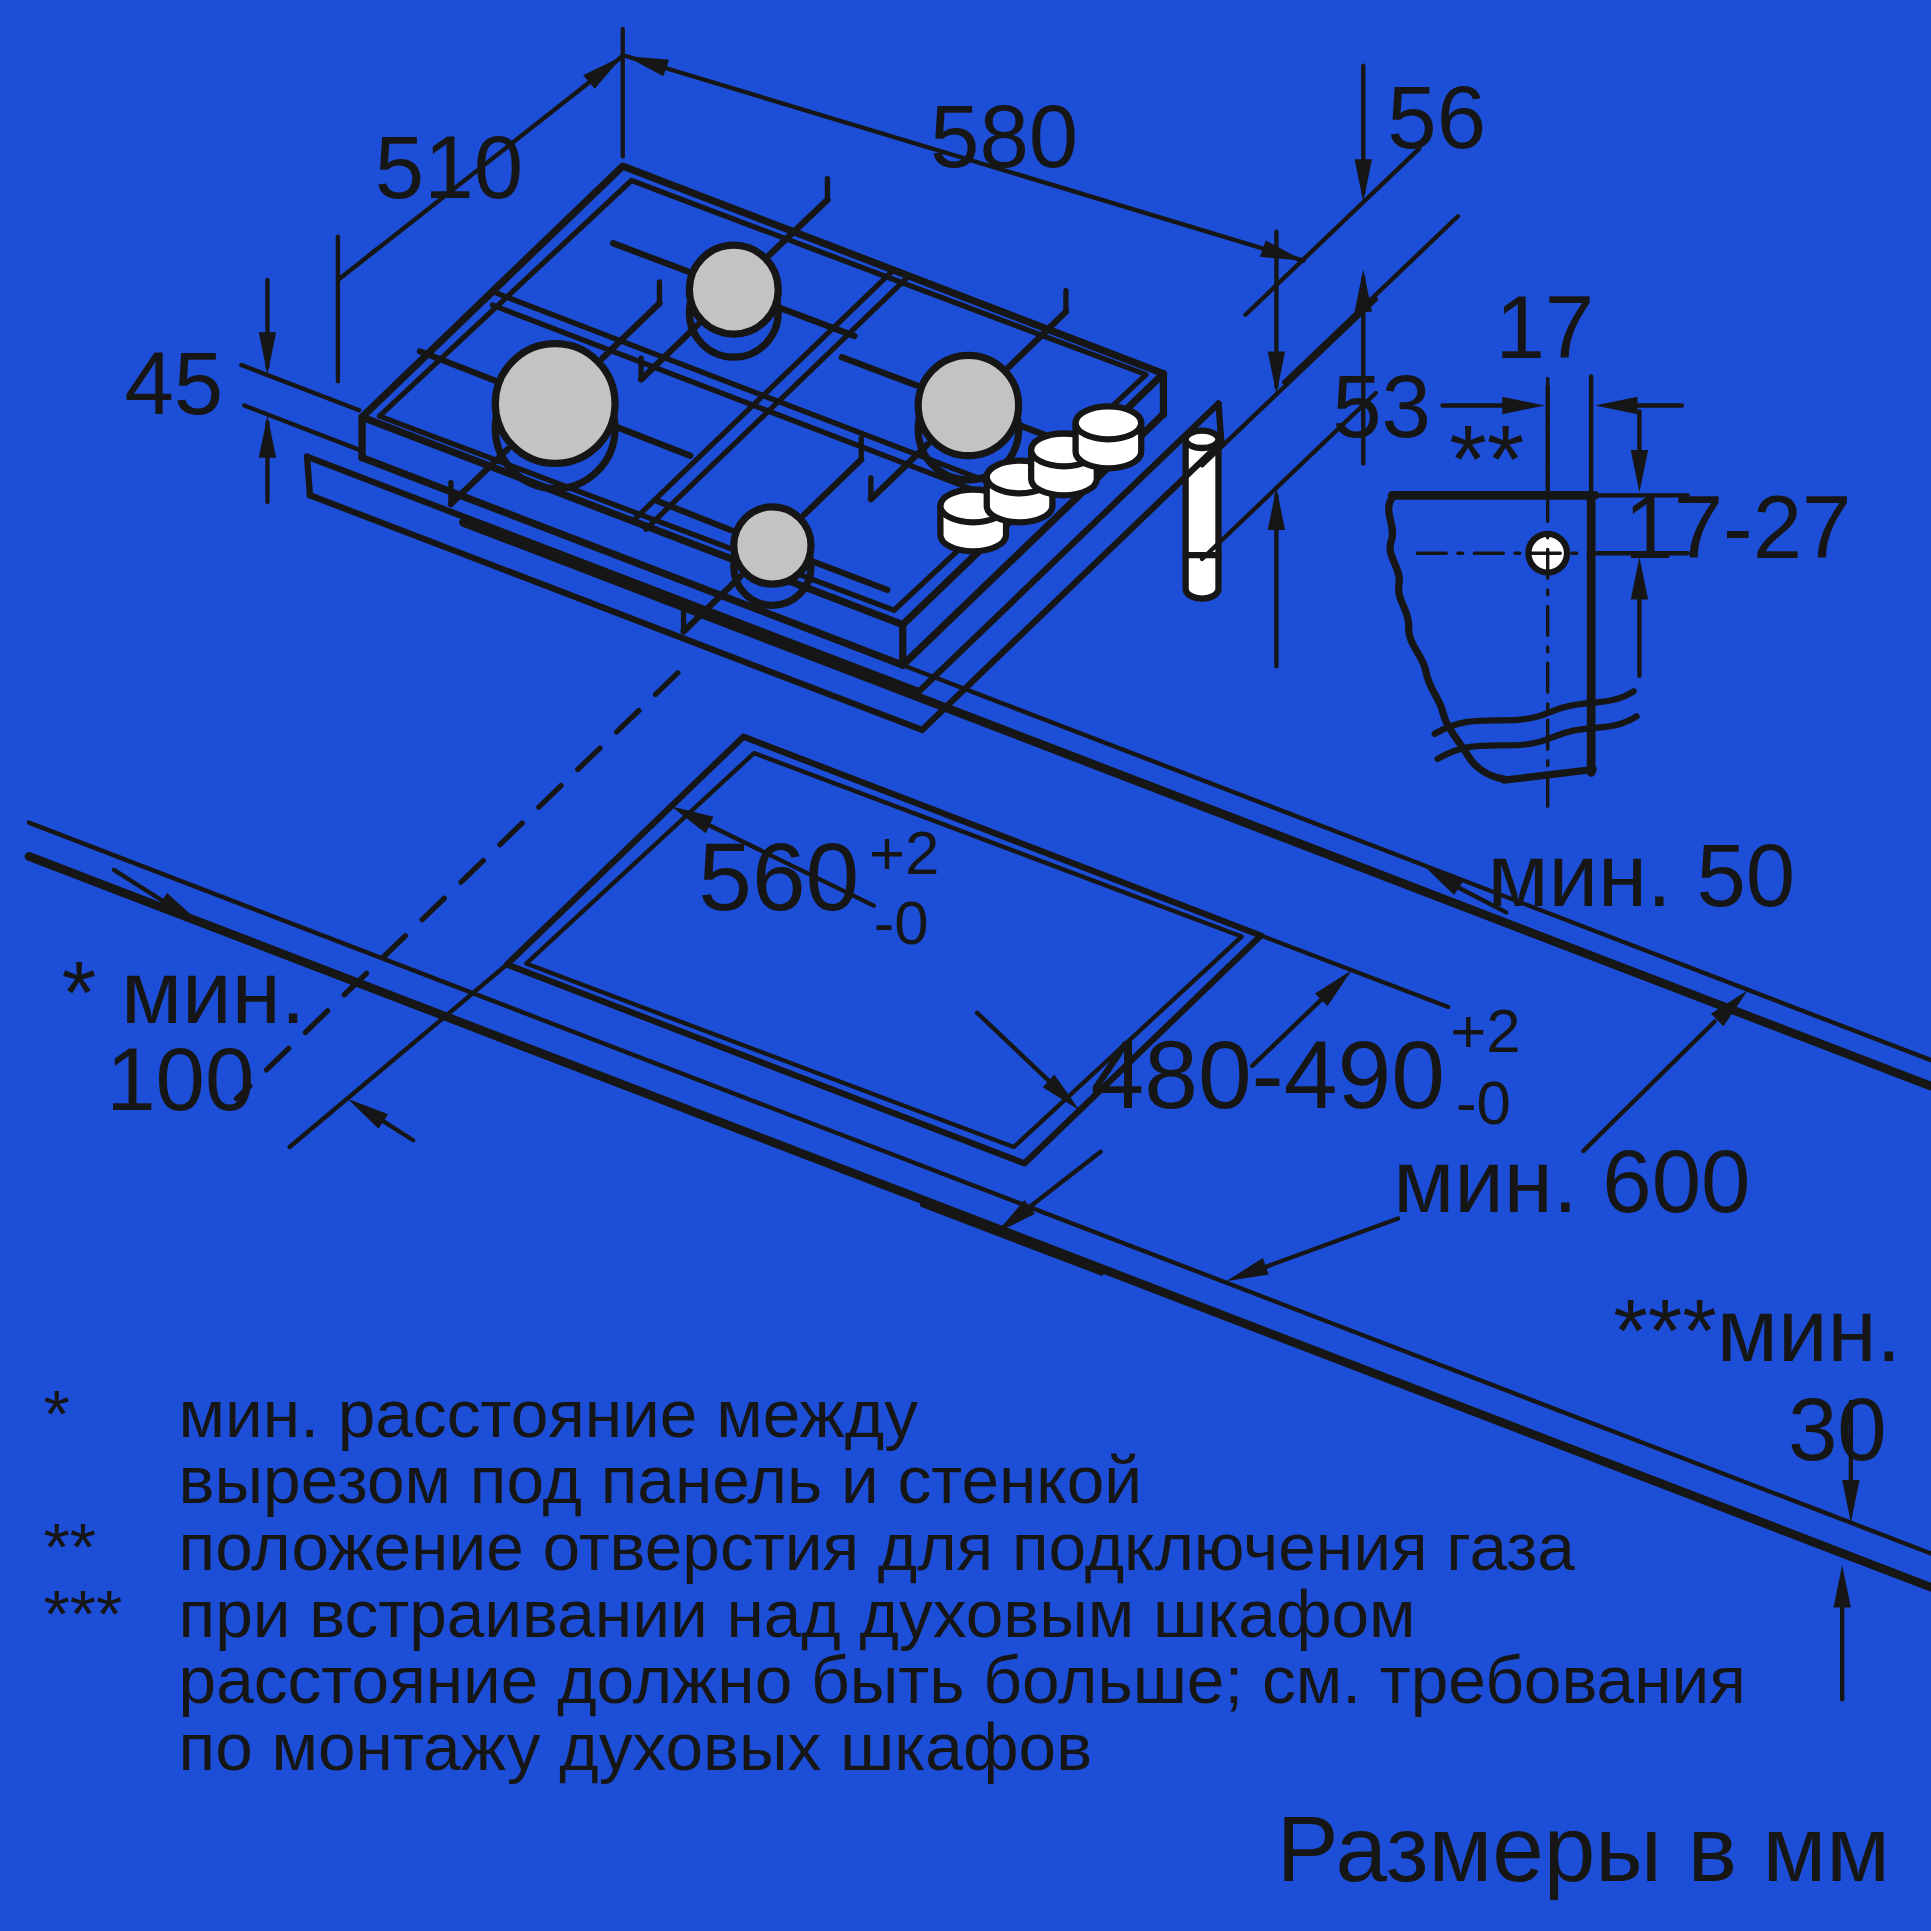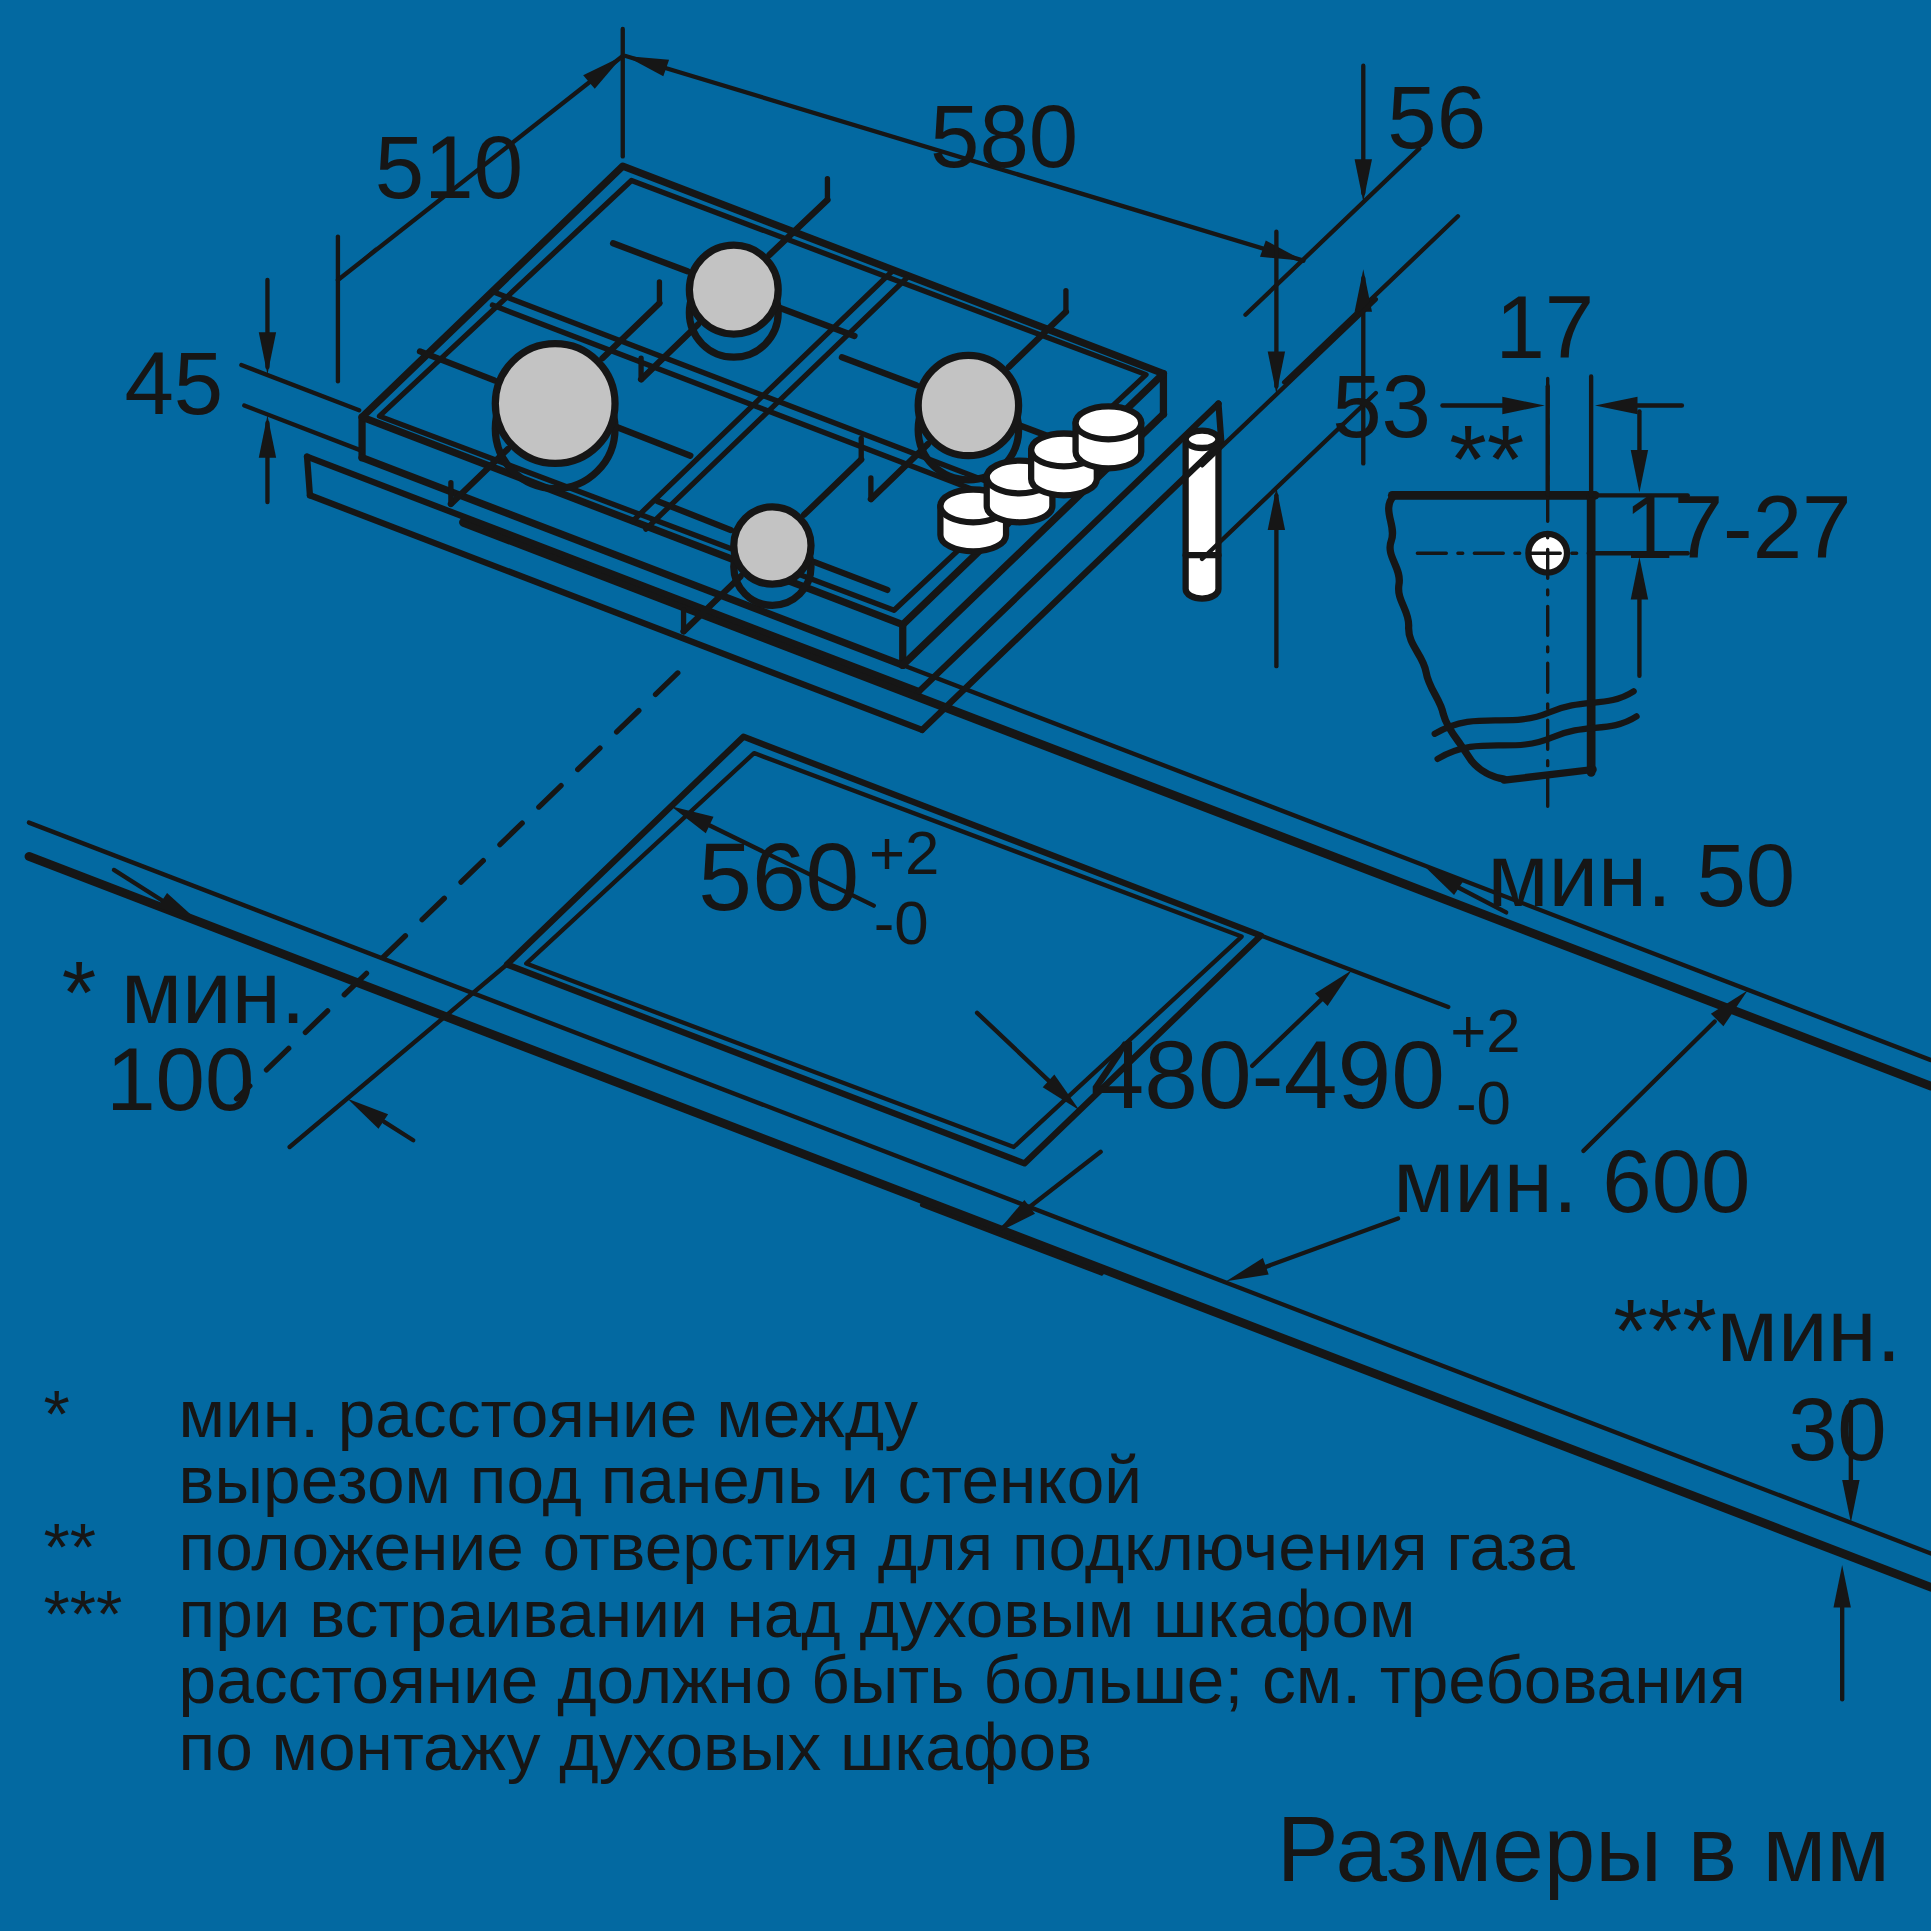--- a/index.html
+++ b/index.html
@@ -1,16 +1,16 @@
 <!DOCTYPE html>
 <html><head>
 <meta charset="utf-8">
 <style>
   html,body{margin:0;padding:0;background:#ffffff;}
-  .stage{width:1931px;height:1931px;background:#0369a1;position:relative;overflow:hidden;}
+  .stage{width:1931px;height:1931px;background:#1d4ed8;position:relative;overflow:hidden;}
   svg{font-family:"Liberation Sans", sans-serif;}
   .ln{stroke:#161616;fill:none;stroke-linecap:round;stroke-linejoin:round;}
   .s3{stroke-width:3.5;}
   .s4{stroke-width:4.5;}
   .s5{stroke-width:5.5;}
   .s6{stroke-width:6.5;}
   .s7{stroke-width:7.5;}
   .s8{stroke-width:9;}
   .ah{fill:#161616;stroke:none;}
   .wfill{fill:#ffffff;}

